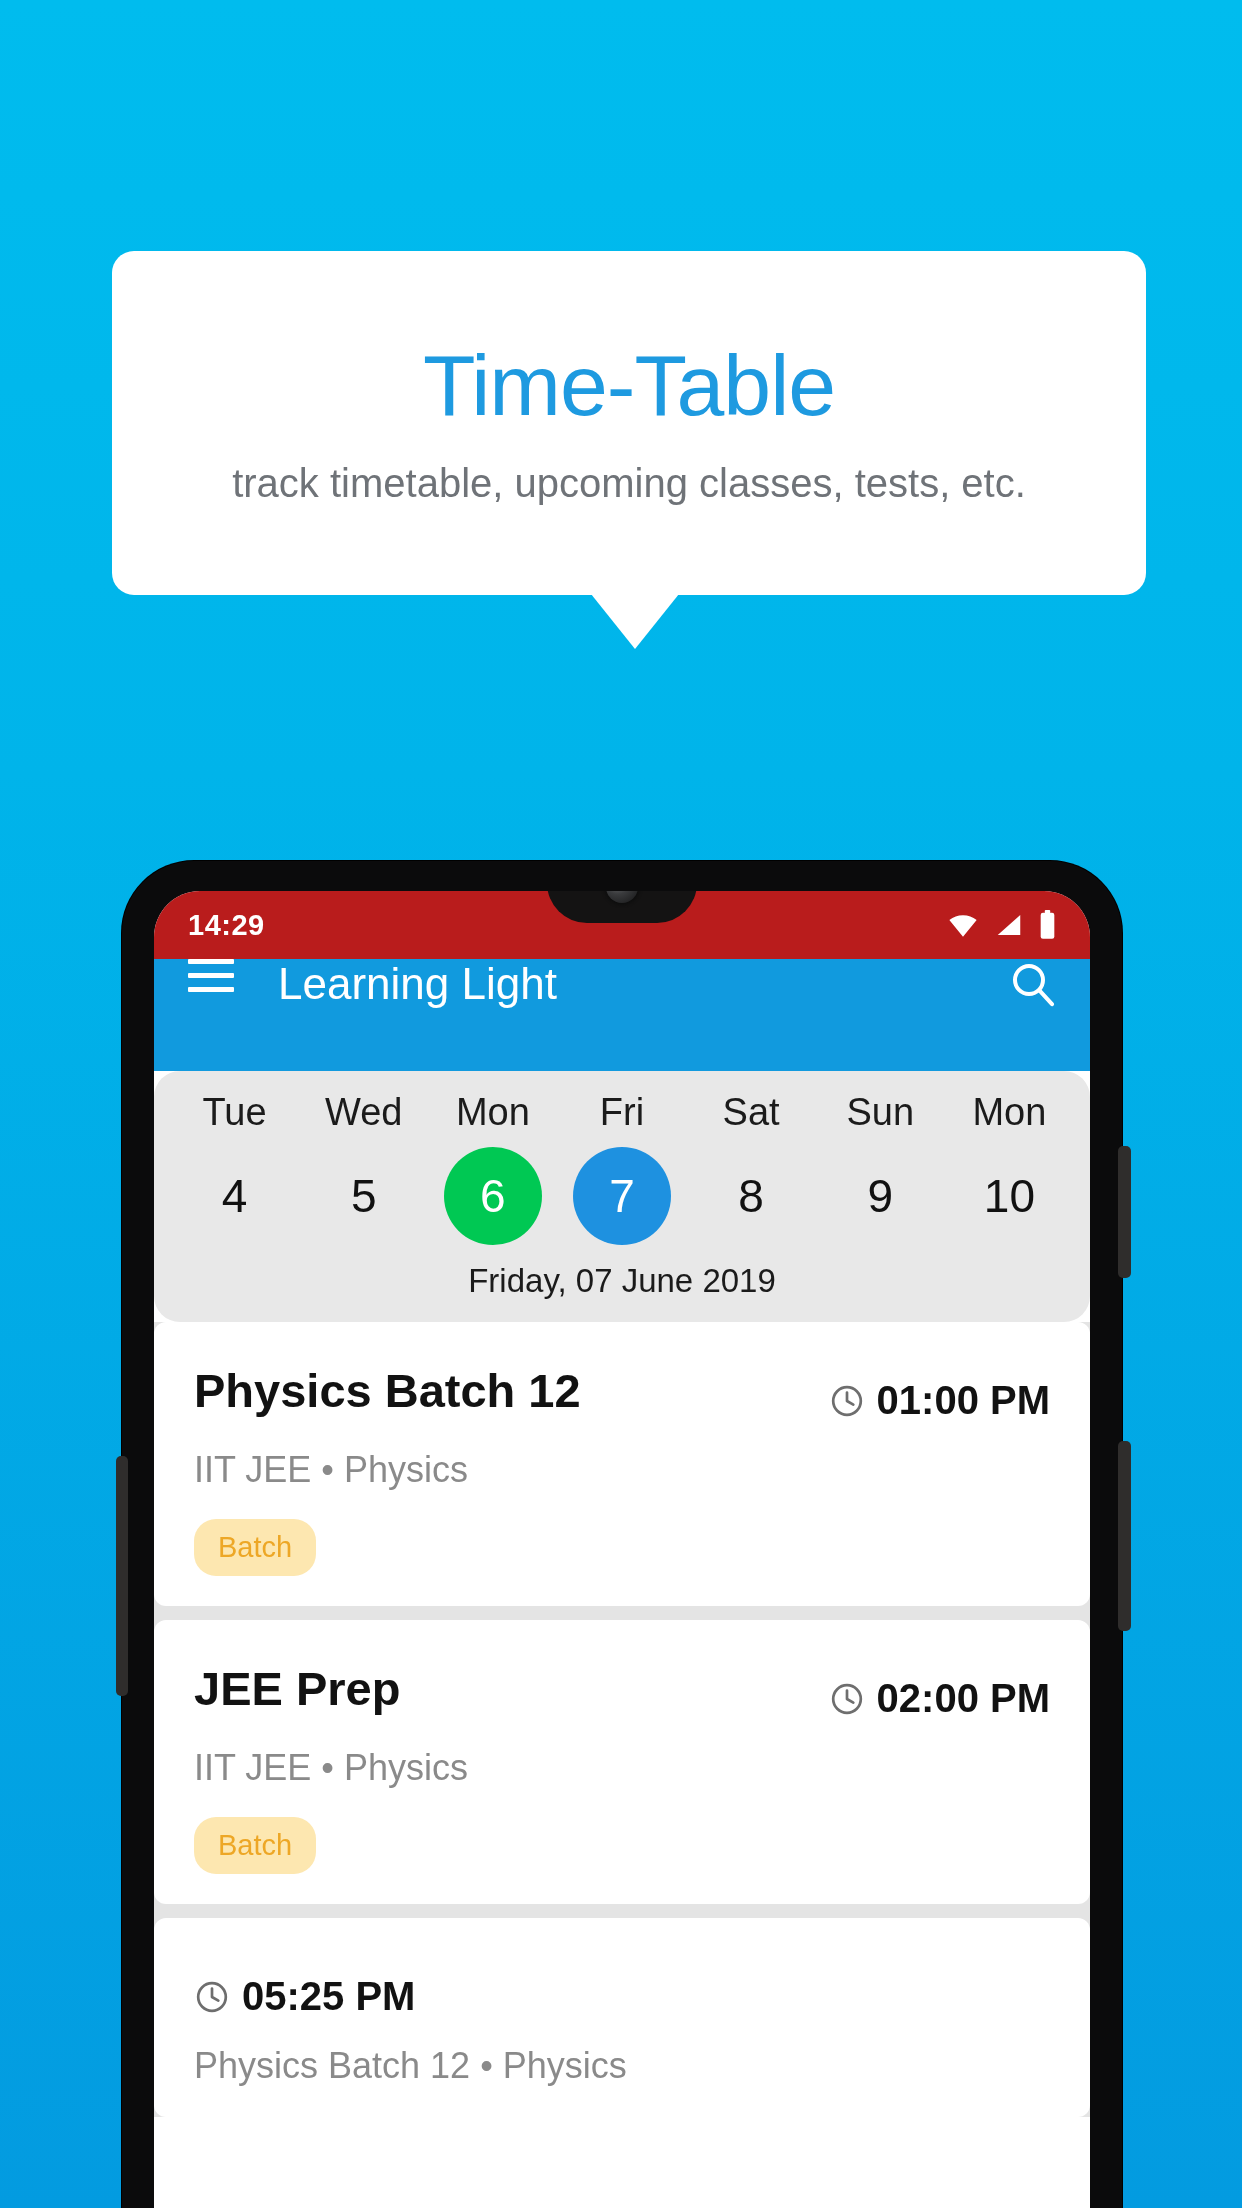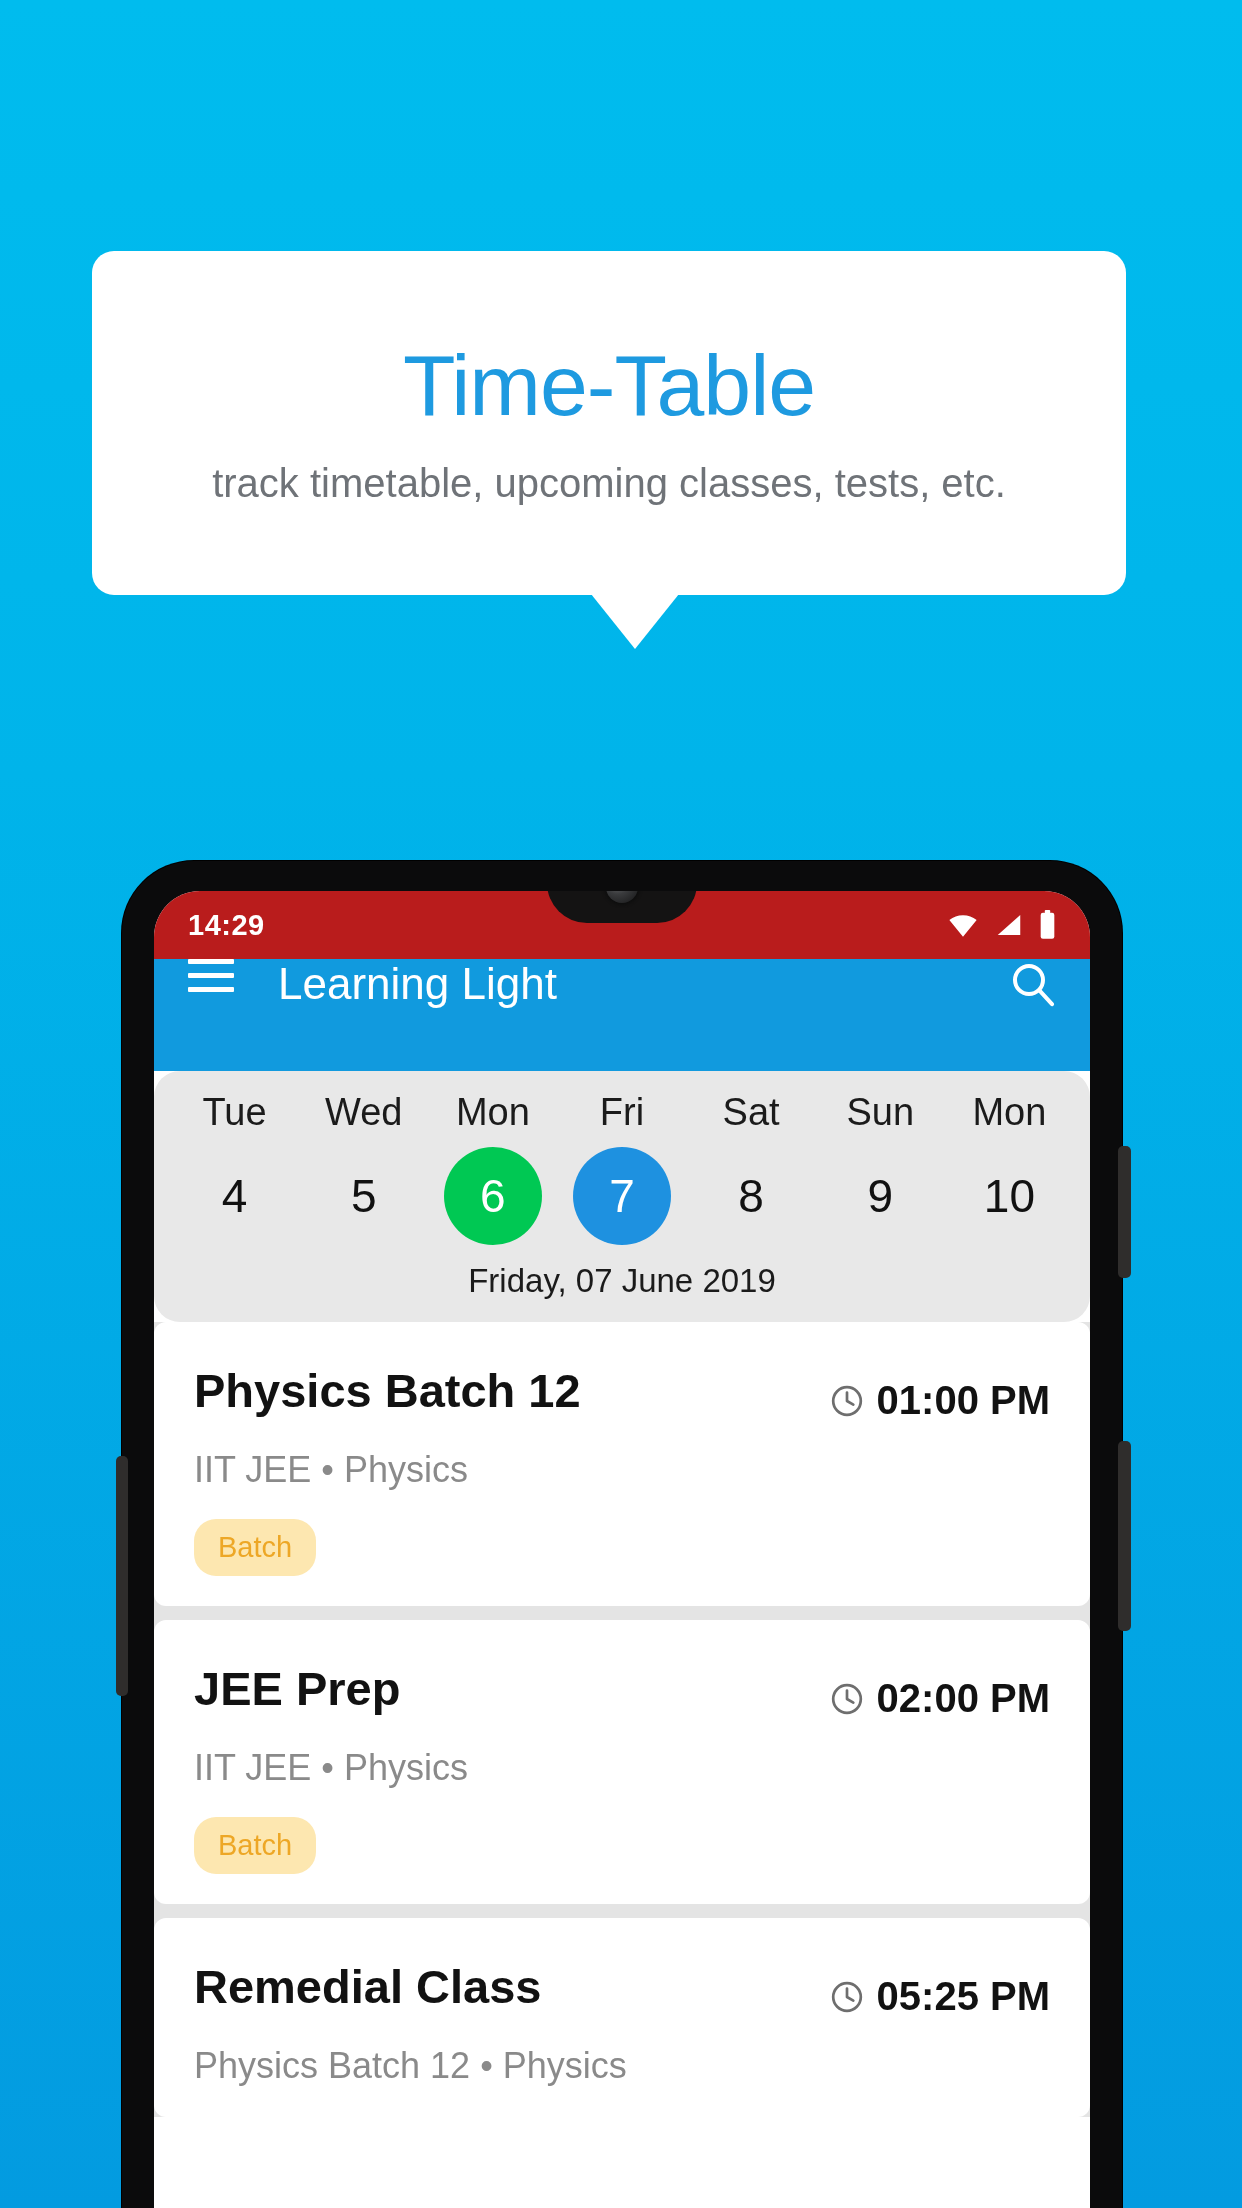--- a/index.html
+++ b/index.html
@@ -5,21 +5,21 @@
   * { margin:0; padding:0; box-sizing:border-box; }
   html,body { width:1242px; height:2208px; overflow:hidden; }
   body {
     font-family:"Liberation Sans", sans-serif;
     background:linear-gradient(180deg,#00bcee 0%,#00b4ea 35%,#039be0 100%);
     position:relative;
   }
 
   
   #promo-card{
-    position:absolute; left:92px; top:251px; width:1034px; height:344px;
+    position:absolute; left:112px; top:251px; width:1034px; height:344px;
     background:#fff; border-radius:22px;
     display:flex; flex-direction:column; align-items:center; justify-content:center;
   }
   #promo-title{
     font-size:86px; font-weight:400; color:#1e9ae0; letter-spacing:-1px;
     line-height:1.05;
   }
   #promo-sub{
     font-size:40px; color:#6f7378; margin-top:30px; font-weight:400;
   }
@@ -232,21 +232,20 @@
             </svg>
             <span>02:00 PM</span>
           </div>
         </div>
         <div class="card-sub">IIT JEE • Physics</div>
         <div class="badge">Batch</div>
       </div>
 
       <div class="class-card">
         <div class="card-top">
-          <div class="card-title">Remedial Class</div>
           <div class="card-time">
             <svg width="36" height="36" viewBox="0 0 24 24" fill="none" stroke="#6e6e6e" stroke-width="1.8">
               <circle cx="12" cy="12" r="9.2"></circle>
               <polyline points="12,6.4 12,12 16.2,14.4" stroke-linecap="round" stroke-linejoin="round"></polyline>
             </svg>
             <span>05:25 PM</span>
           </div>
         </div>
         <div class="card-sub">Physics Batch 12 • Physics</div>
       </div>

